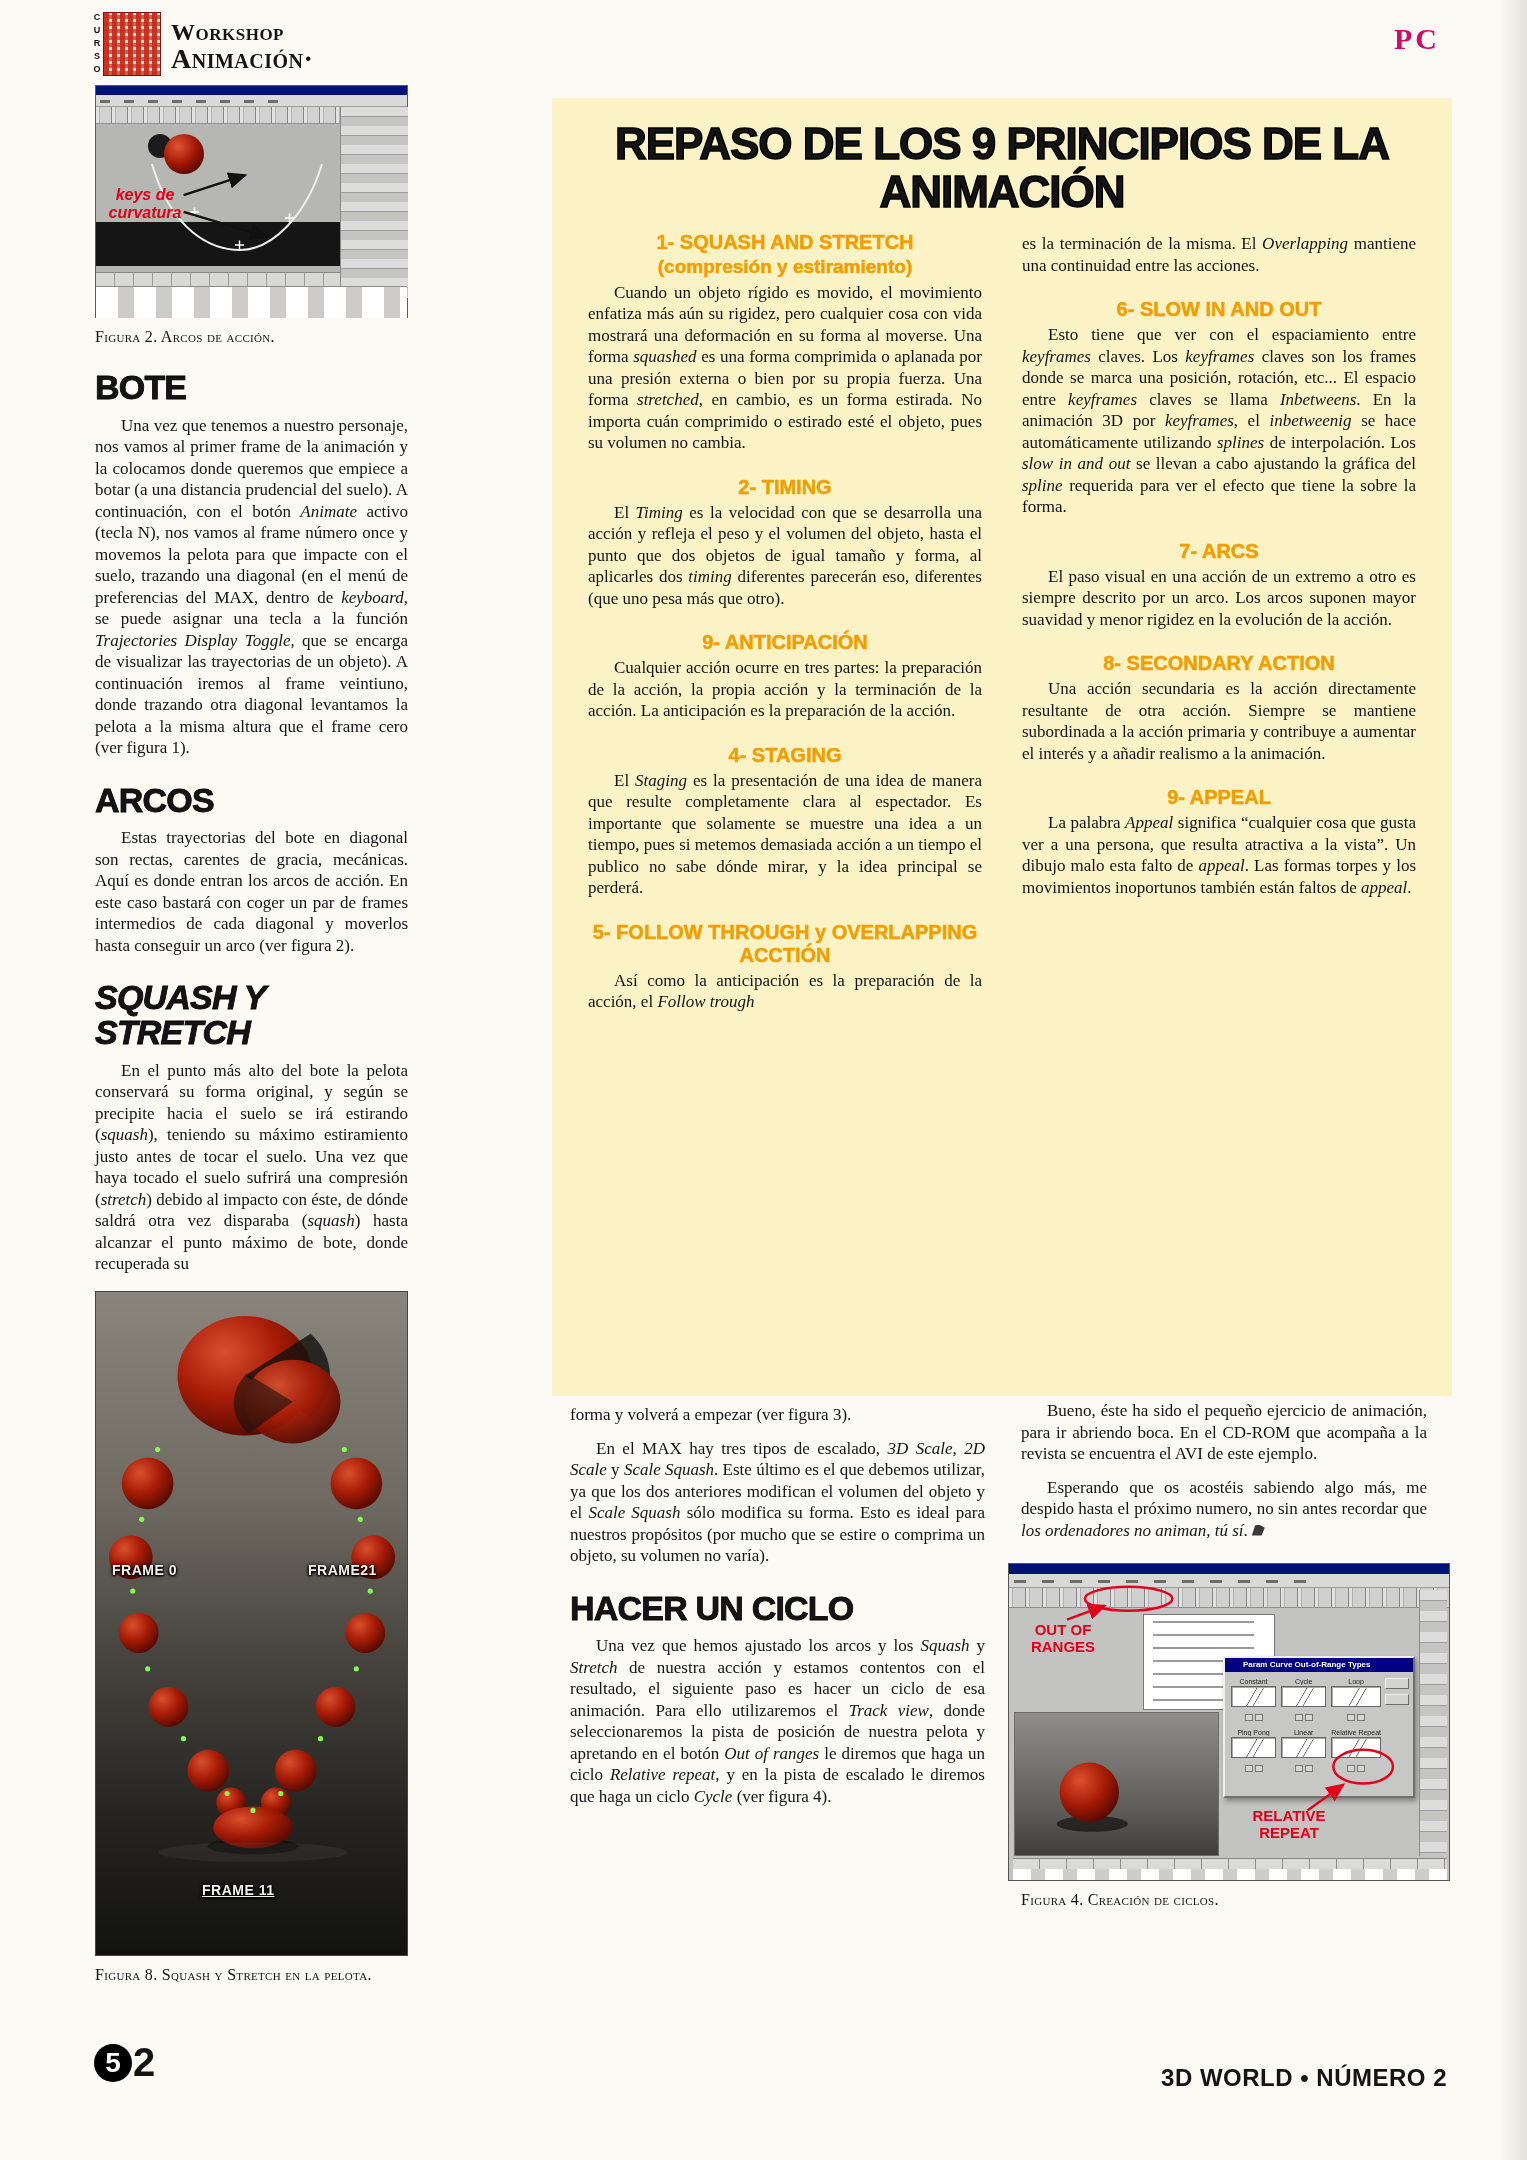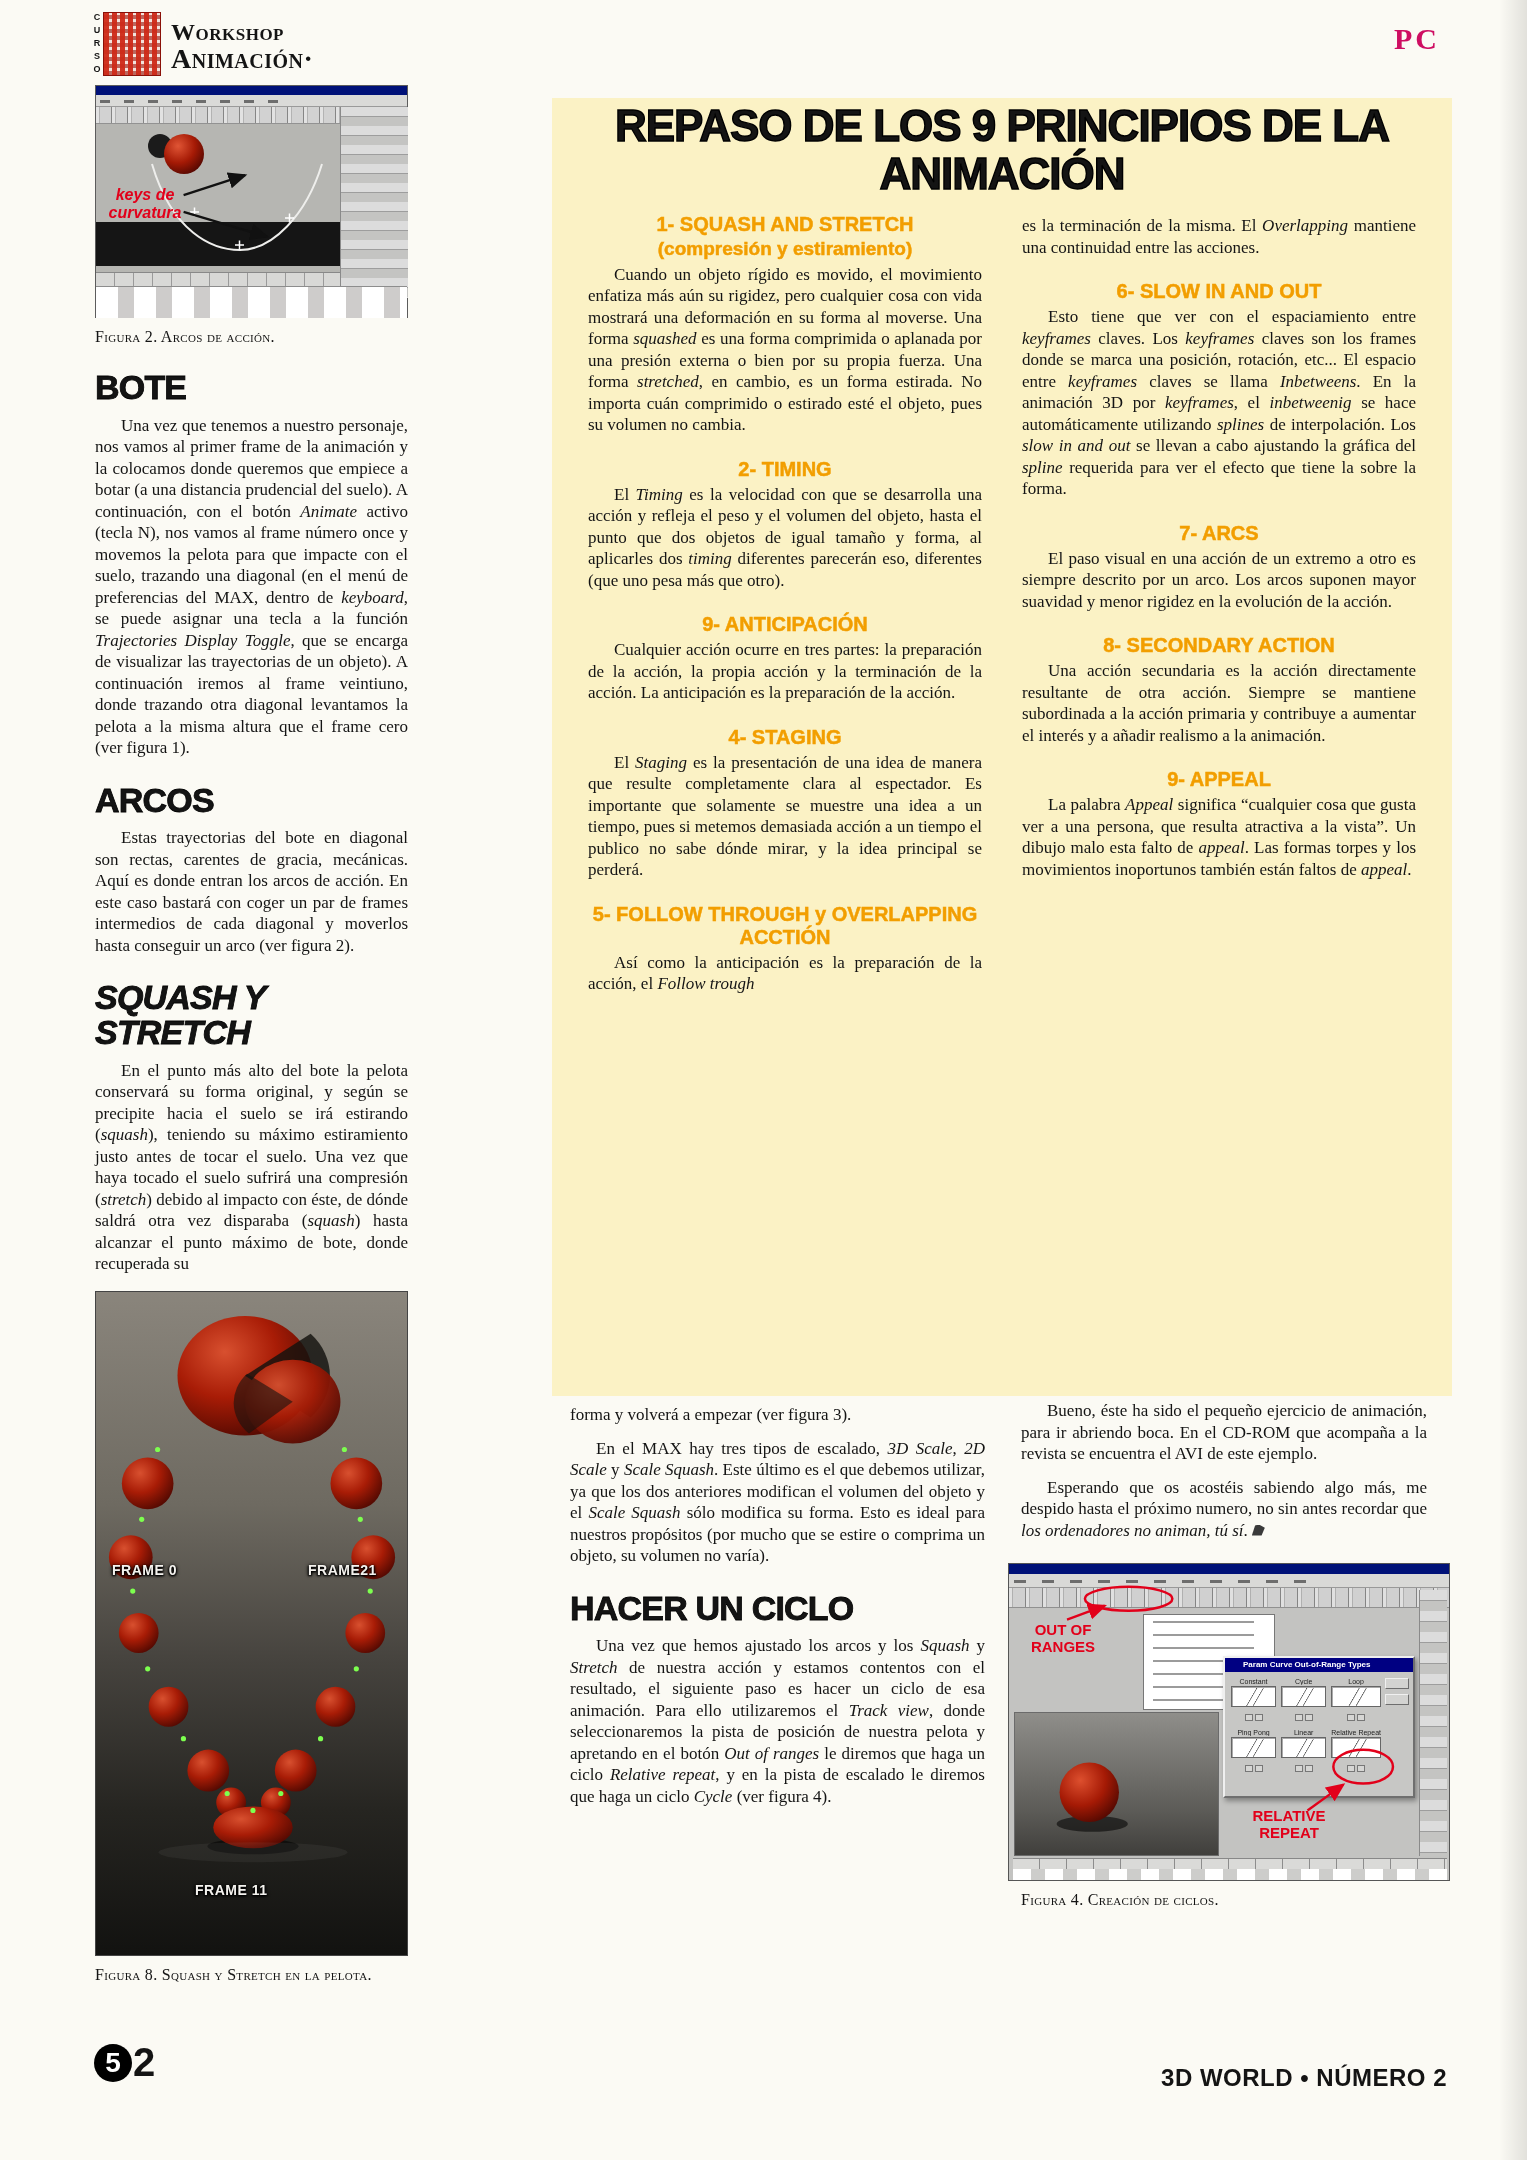--- a/index.html
+++ b/index.html
@@ -60,21 +60,21 @@
   .col-right-lower { position:absolute; left:1021px; top:1400px; width:406px; }
 
   
   .repaso-box {
     position:absolute; left:552px; top:98px; width:900px; height:1298px;
     background:var(--box-yellow, #fbf2c5); overflow:hidden;
   }
   .repaso-title {
     font-family:"Liberation Sans", sans-serif; font-weight:bold;
     font-size:44px; line-height:1.08; letter-spacing:-1px; text-align:center;
-    margin:4px 24px 16px; -webkit-text-stroke:1.4px #000;
+    margin:22px 24px 16px; -webkit-text-stroke:1.4px #000;
   }
   .repaso-cols { display:flex; gap:40px; padding:0 36px; }
   .repaso-col { width:394px; }
   .principle { margin-bottom:8px; }
   .p-head, .p-sub {
     font-family:"Liberation Sans", sans-serif; font-weight:bold;
     color:var(--accent-orange, #f29e00); text-align:center;
     -webkit-text-stroke:0.5px currentColor;
   }
   .p-head { font-size:20px; line-height:1.15; margin:22px 0 3px; }
@@ -107,21 +107,21 @@
   
   .fig3 { position:relative; width:313px; height:665px; margin:16px 0 0; border:1px solid #444; }
   .f3-svg { position:absolute; inset:0; width:100%; height:100%; }
   .f3-label {
     position:absolute; font-family:"Liberation Sans", sans-serif; font-weight:bold;
     font-size:14px; color:#f4f2ee; letter-spacing:0.5px;
     text-shadow:1px 1px 2px #000, -1px 1px 2px #000, 0 0 4px #000;
   }
   .f3-frame0  { left:16px;  top:270px; }
   .f3-frame21 { left:212px; top:270px; }
-  .f3-frame11 { left:99px; top:590px; }
+  .f3-frame11 { left:106px; top:590px;text-decoration:underline; }
 
   
   .fig4 { position:relative; width:442px; height:318px; margin:22px 0 0 -13px; background:#c3c3c1; border:1px solid #555; }
   .fig4 > div { position:absolute; }
   .f4-titlebar { left:0; top:0; right:0; height:10px; background:#001178; }
   .f4-menubar  { left:0; top:10px; right:0; height:14px; background:#d9d9d7; border-bottom:1px solid #999;
                  background-image:repeating-linear-gradient(90deg, #6d6d6d 0 12px, rgba(0,0,0,0) 12px 28px);
                  background-size:70% 3px; background-repeat:no-repeat; background-position:5px 6px; }
   .f4-toolbar  { left:0; top:24px; right:0; height:20px; background:#cdcdcb; border-bottom:1px solid #909090;
                  background-image:repeating-linear-gradient(90deg, #e0e0e0 0 3px, #b0b0b0 3px 4px, #d0d0d0 4px 16px, #858585 16px 17px); }

